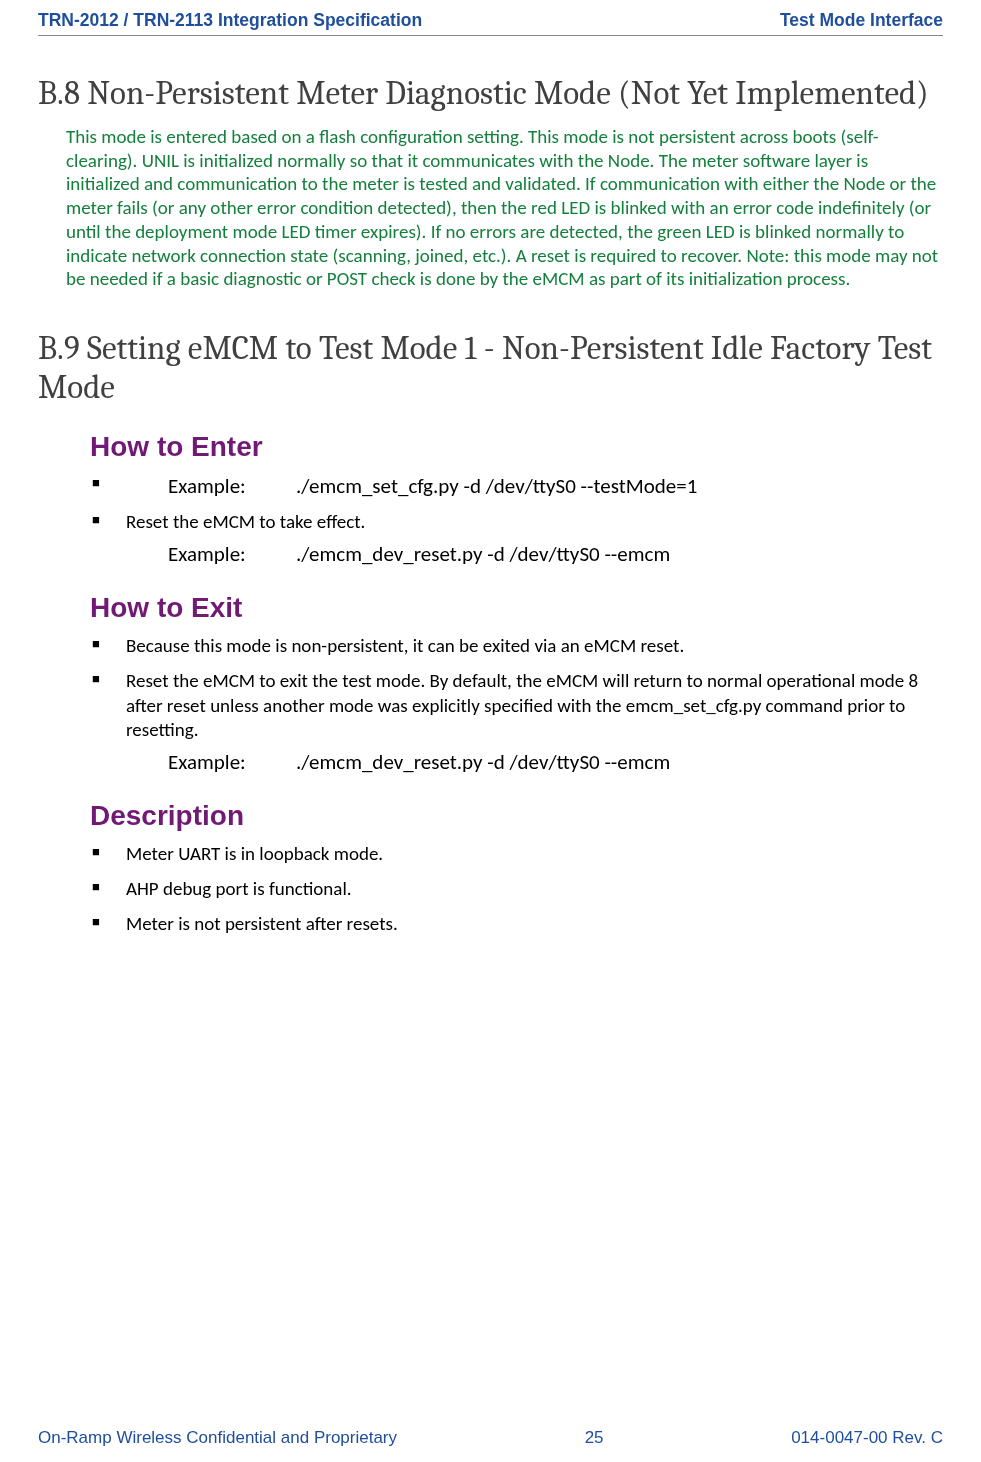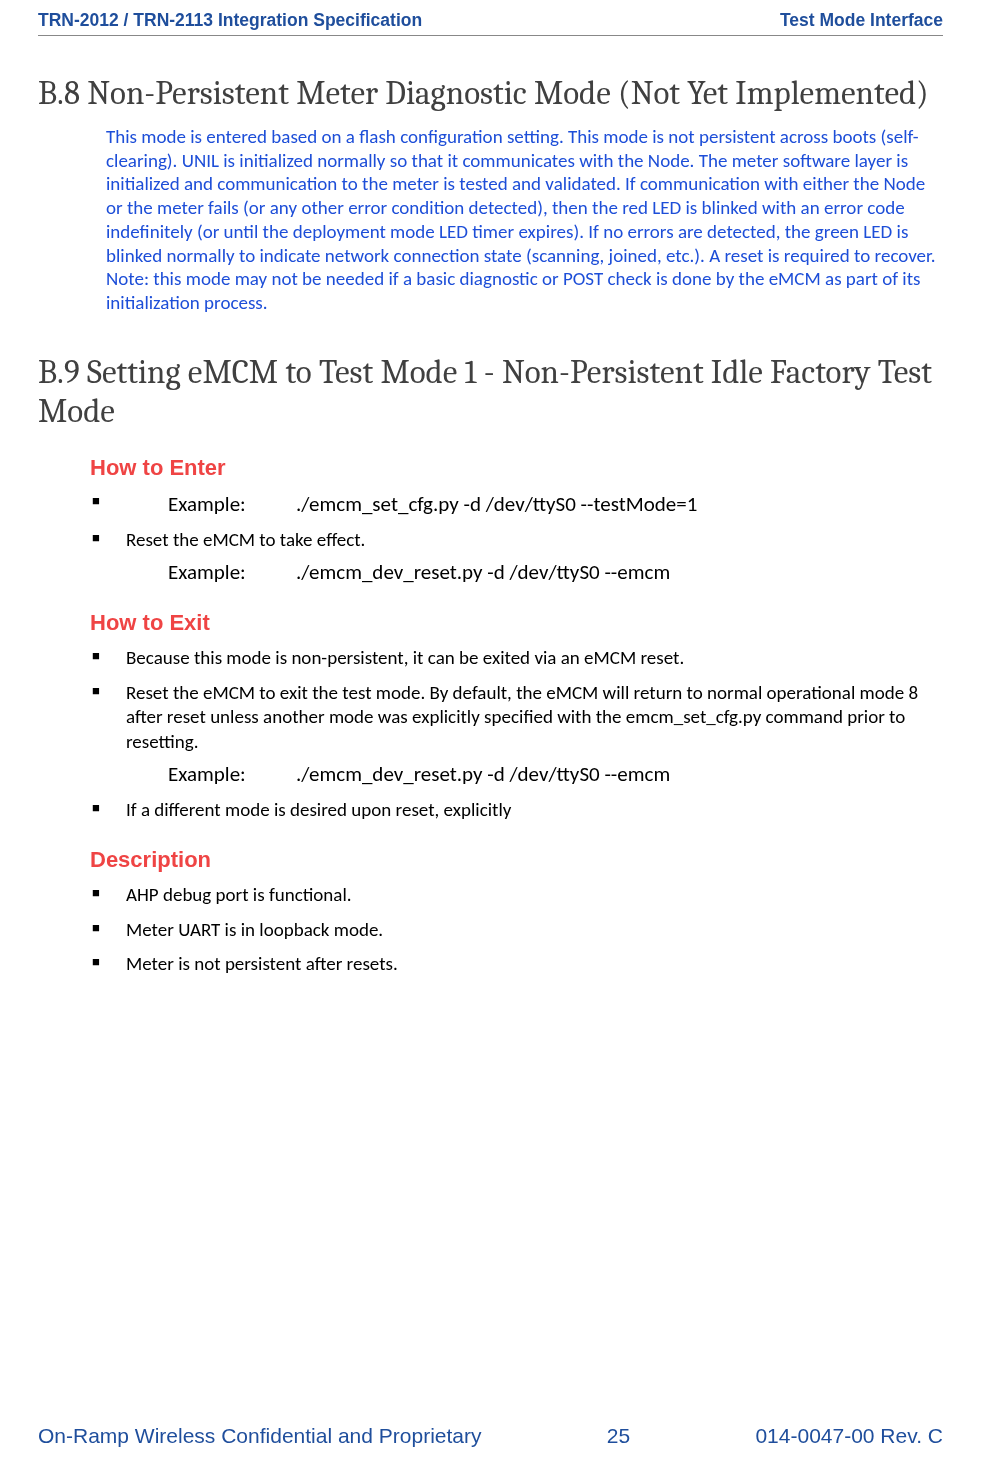--- a/index.html
+++ b/index.html
@@ -36,42 +36,42 @@
     }
     .footer {
       position: absolute;
       bottom: 14px;
       left: 38px;
       right: 38px;
       display: flex;
       justify-content: space-between;
       font-family: Arial, Helvetica, sans-serif;
       color: #1f4e9c;
-      font-size: 21px;
+      font-size: 17px;
       font-weight: normal;
     }
     .h1 {
       font-family: Cambria, "Times New Roman", serif;
       font-size: 33px;
       color: #404040;
       margin: 38px 0 12px 0;
       line-height: 1.18;
       font-weight: normal;
     }
     .body-p {
       font-size: 19px;
       line-height: 1.25;
-      margin: 0 0 20px 68px;
-      color: #1d4ed8;
+      margin: 0 0 20px 28px;
+      color: #15803d;
     }
     .h3 {
       font-family: Arial, Helvetica, sans-serif;
       font-weight: bold;
-      color: #ef4444;
-      font-size: 22px;
+      color: #701a75;
+      font-size: 28px;
       margin: 24px 0 10px 52px;
     }
     .bullet-list {
       list-style: none;
       padding: 0;
       margin: 0 0 0 52px;
     }
     .bullet-list > li {
       position: relative;
       padding-left: 36px;
@@ -137,29 +137,26 @@
     <li>
       <span>Because this mode is non-persistent, it can be exited via an eMCM reset.</span>
     </li>
     <li>
       <span>Reset the eMCM to exit the test mode. By default, the eMCM will return to normal operational mode 8 after reset unless another mode was explicitly specified with the emcm_set_cfg.py command prior to resetting.</span>
       <div class="example-row">
         <span class="example-label">Example:</span>
         <span class="example-cmd">./emcm_dev_reset.py -d /dev/ttyS0 --emcm</span>
       </div>
     </li>
-    <li>
-      <span>If a different mode is desired upon reset, explicitly</span>
-    </li>
   </ul>
 
   <div class="h3">Description</div>
   <ul class="bullet-list">
+    <li><span>Meter UART is in loopback mode.</span></li>
     <li><span>AHP debug port is functional.</span></li>
-    <li><span>Meter UART is in loopback mode.</span></li>
     <li><span>Meter is not persistent after resets.</span></li>
   </ul>
 
   <div class="footer">
     <span>On-Ramp Wireless Confidential and Proprietary</span>
     <span>25</span>
     <span>014-0047-00 Rev. C</span>
   </div>
 
 </div>

